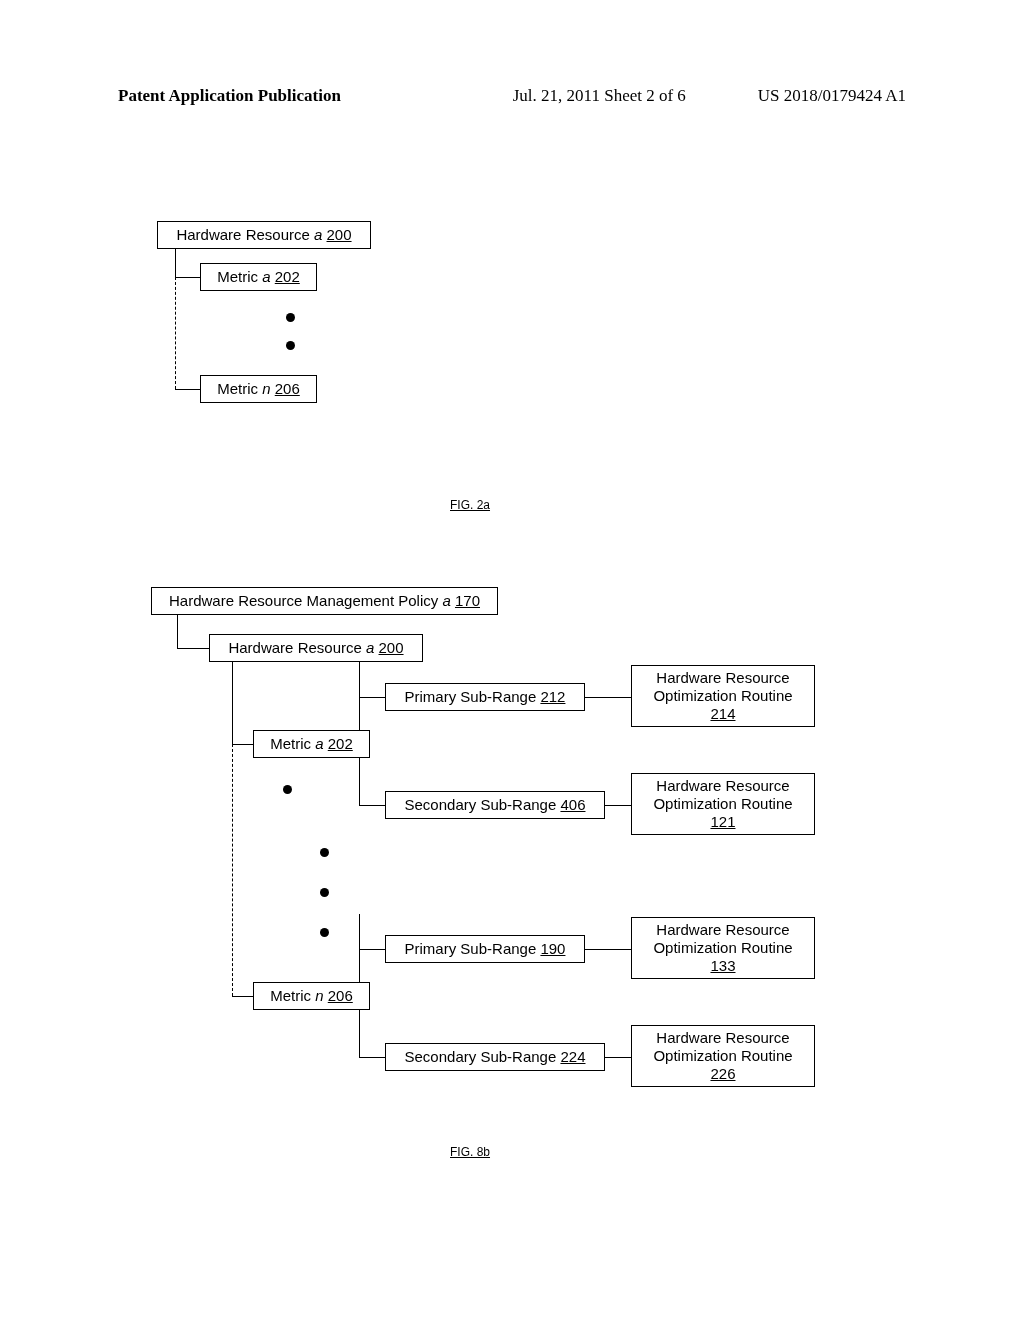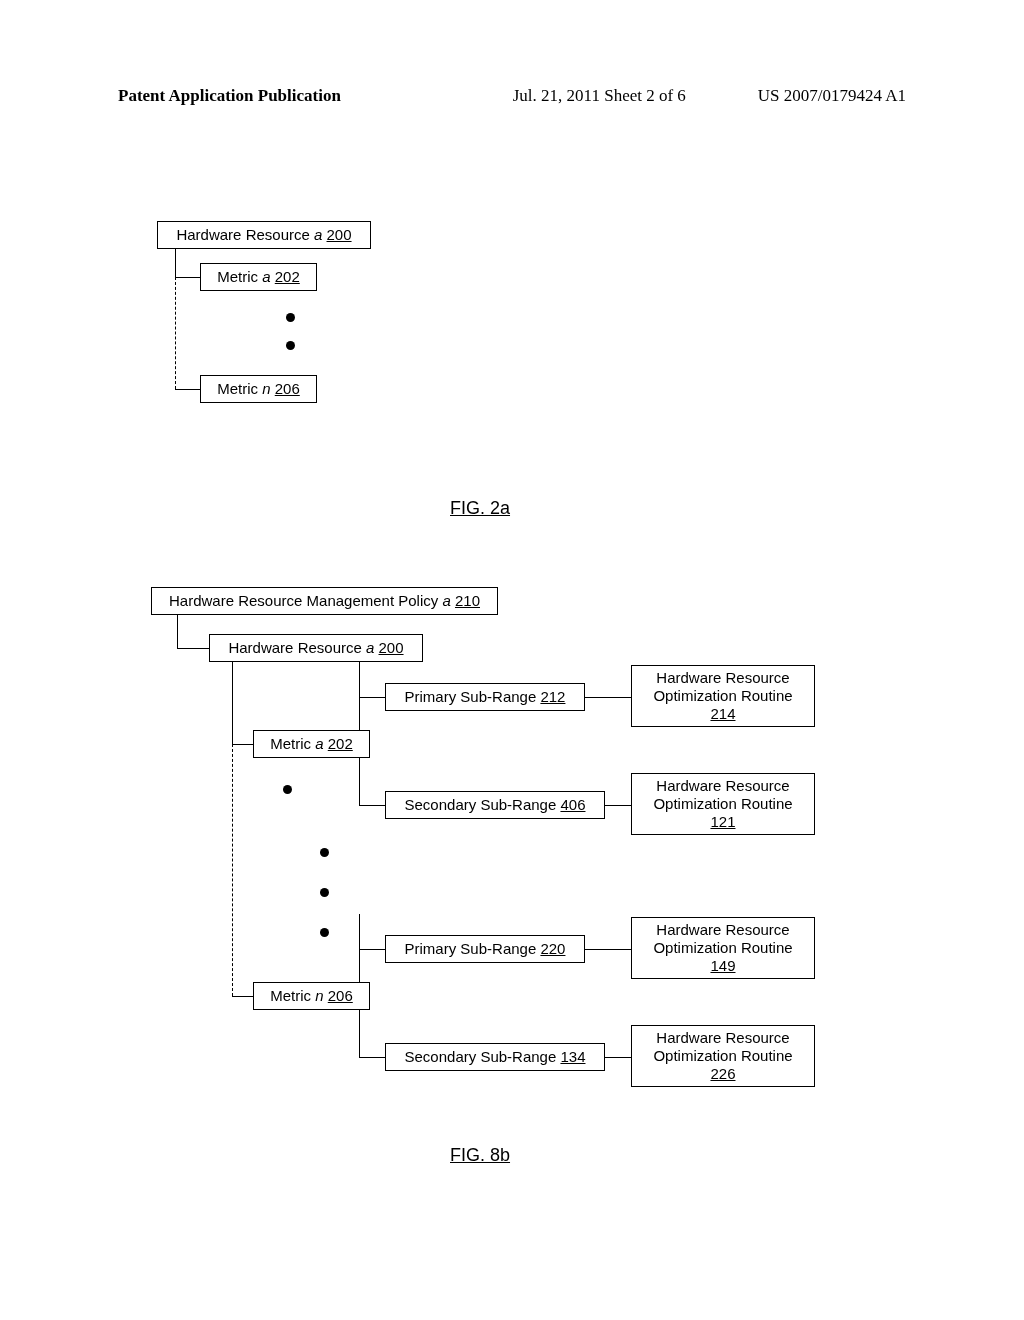--- a/index.html
+++ b/index.html
@@ -57,21 +57,21 @@
     box-sizing: border-box;
     display: flex;
     align-items: center;
     justify-content: center;
     text-align: center;
   }
 
   .fig-label {
     position: absolute;
     font-family: Arial, Helvetica, sans-serif;
-    font-size: 18px;
+    font-size: 12px;
     text-decoration: underline;
   }
 
   .dot {
     position: absolute;
     width: 9px;
     height: 9px;
     background: #000;
     border-radius: 50%;
   }
@@ -100,21 +100,21 @@
   }
 </style>
 </head>
 <body>
 
 <div class="page">
 
   <div class="header">
     <span class="left">Patent Application Publication</span>
     <span class="center">Jul. 21, 2011  Sheet 2 of 6</span>
-    <span class="right">US 2007/0179424 A1</span>
+    <span class="right">US 2018/0179424 A1</span>
   </div>
 
   <div class="diagram">
 
     <div class="box" style="left:157px; top:221px; width:214px; height:28px;">
       <span>Hardware Resource</span>&nbsp;
       <span class="it">a</span>&nbsp;
       <span class="ul">200</span>
     </div>
 
@@ -136,21 +136,21 @@
       <span>Metric</span>&nbsp;
       <span class="it">n</span>&nbsp;
       <span class="ul">206</span>
     </div>
 
     <div class="fig-label" style="left:450px; top:498px;">FIG. 2a</div>
 
     <div class="box" style="left:151px; top:587px; width:347px; height:28px;">
       <span>Hardware Resource Management Policy</span>&nbsp;
       <span class="it">a</span>&nbsp;
-      <span class="ul">210</span>
+      <span class="ul">170</span>
     </div>
 
     <div class="vline" style="left:177px; top:615px; height:33px;"></div>
     <div class="hline" style="left:177px; top:648px; width:32px;"></div>
 
     <div class="box" style="left:209px; top:634px; width:214px; height:28px;">
       <span>Hardware Resource</span>&nbsp;
       <span class="it">a</span>&nbsp;
       <span class="ul">200</span>
     </div>
@@ -210,35 +210,35 @@
       <span class="ul">206</span>
     </div>
 
     <div class="vline" style="left:359px; top:914px; height:68px;"></div>
     <div class="vline" style="left:359px; top:1010px; height:47px;"></div>
     <div class="hline" style="left:359px; top:949px; width:26px;"></div>
     <div class="hline" style="left:359px; top:1057px; width:26px;"></div>
 
     <div class="box" style="left:385px; top:935px; width:200px; height:28px;">
       <span>Primary Sub-Range</span>&nbsp;
-      <span class="ul">220</span>
+      <span class="ul">190</span>
     </div>
     <div class="hline" style="left:585px; top:949px; width:46px;"></div>
 
     <div class="box" style="left:385px; top:1043px; width:220px; height:28px;">
       <span>Secondary Sub-Range</span>&nbsp;
-      <span class="ul">134</span>
+      <span class="ul">224</span>
     </div>
     <div class="hline" style="left:605px; top:1057px; width:26px;"></div>
 
     <div class="box multi" style="left:631px; top:917px; width:184px; height:62px;">
       <div>
         <span>Hardware Resource</span><br>
         <span>Optimization Routine</span><br>
-        <span class="ul">149</span>
+        <span class="ul">133</span>
       </div>
     </div>
 
     <div class="box multi" style="left:631px; top:1025px; width:184px; height:62px;">
       <div>
         <span>Hardware Resource</span><br>
         <span>Optimization Routine</span><br>
         <span class="ul">226</span>
       </div>
     </div>

